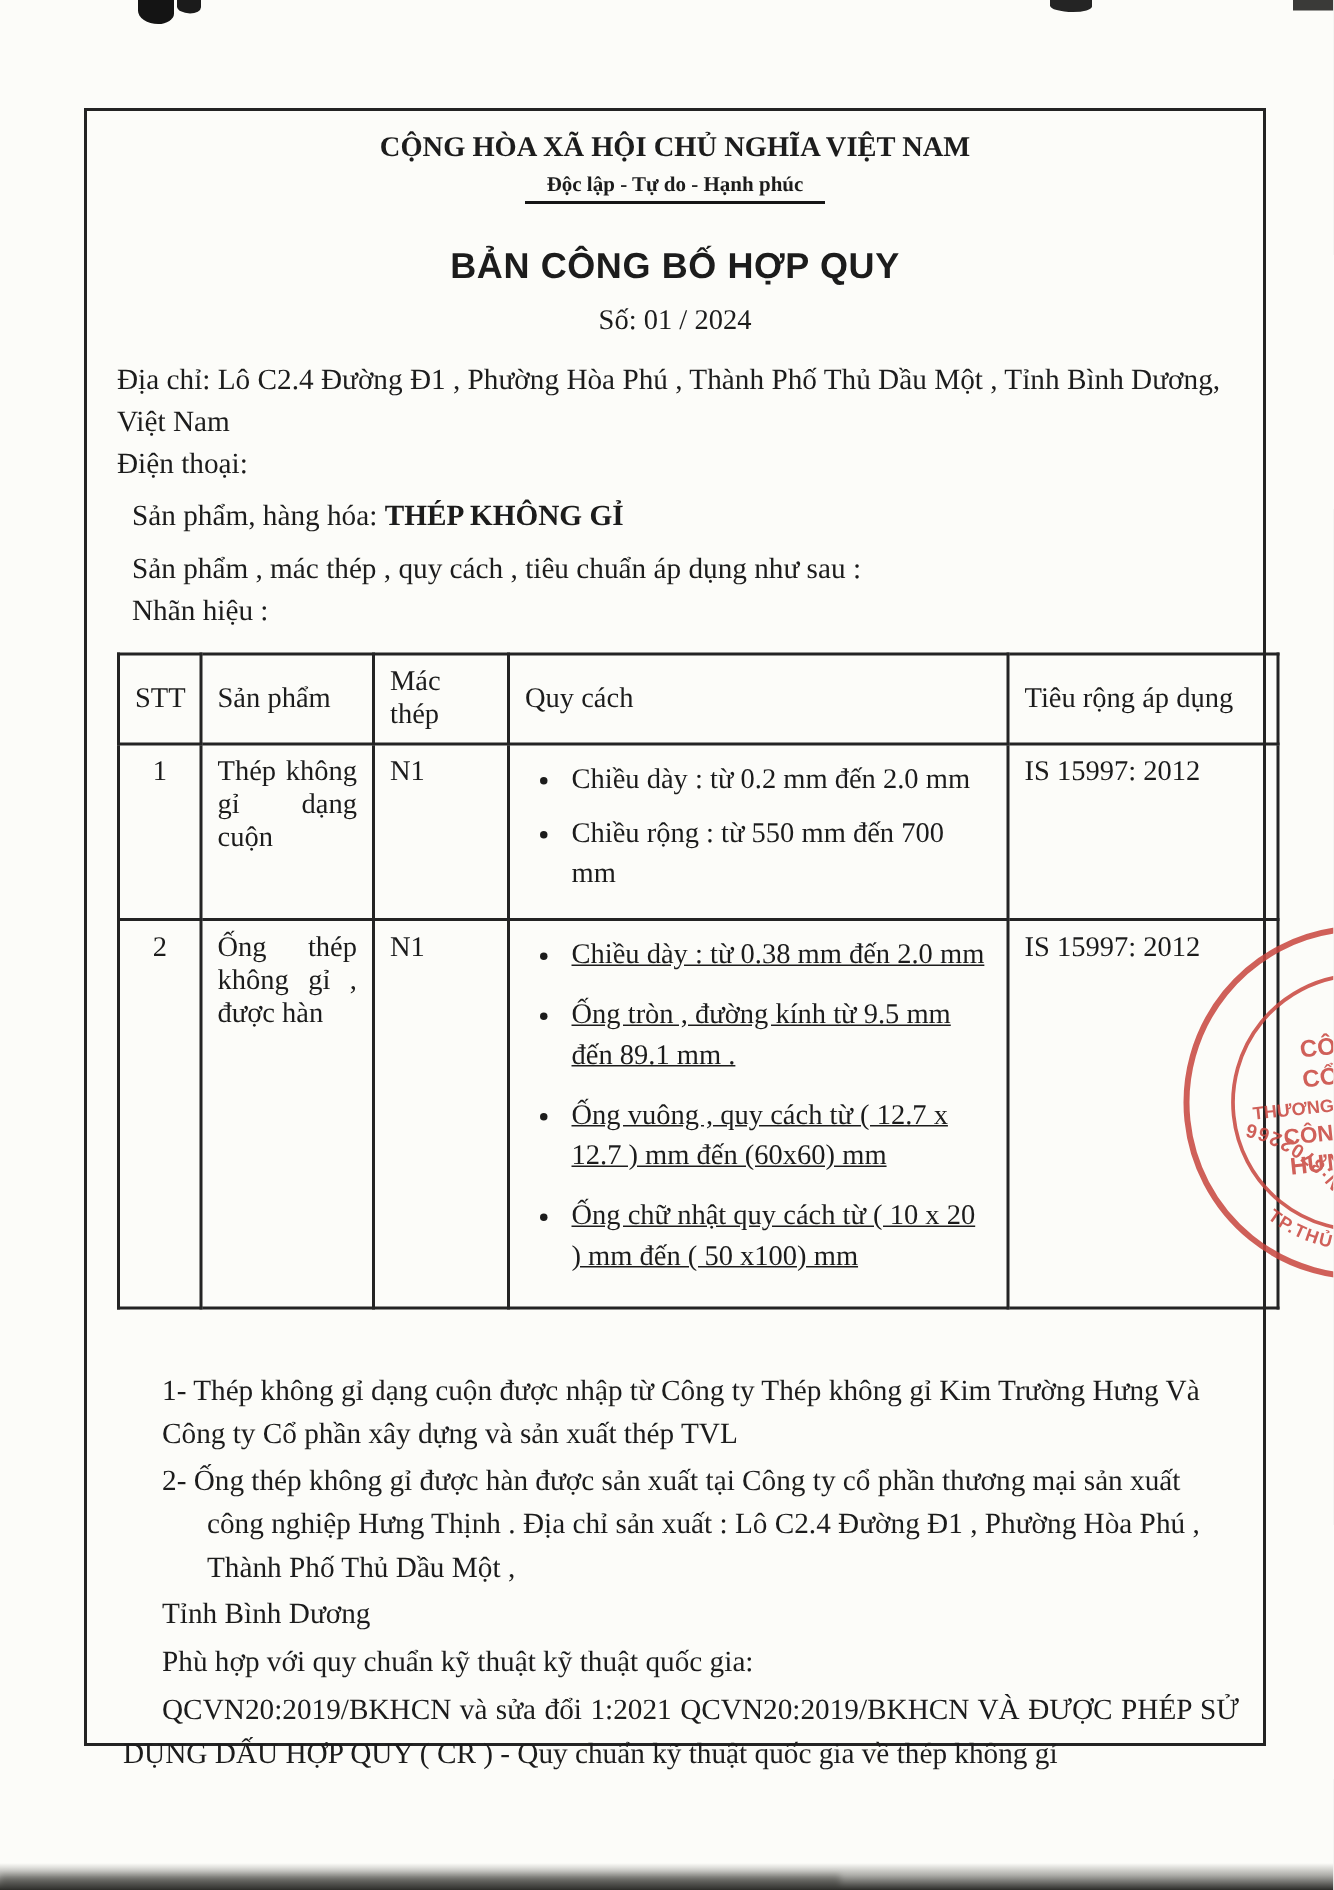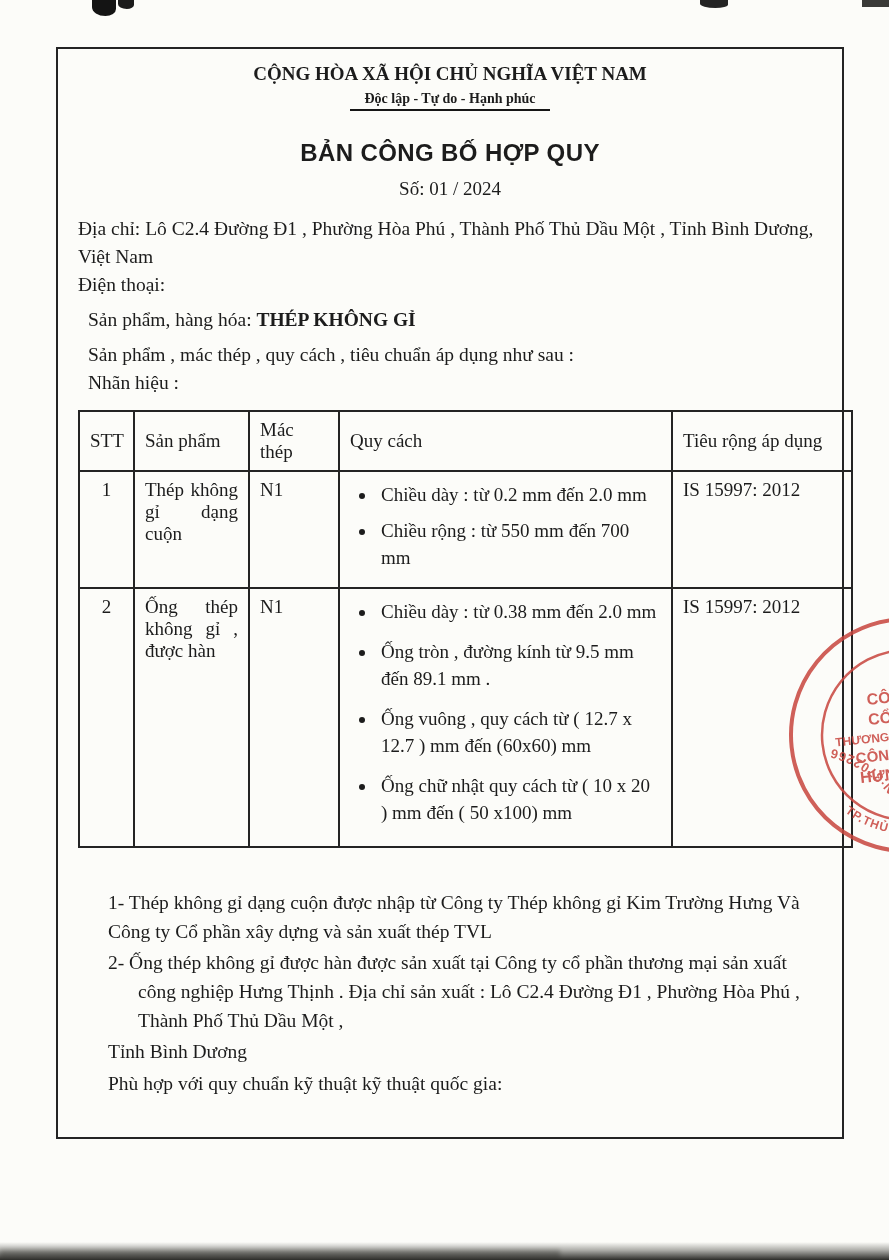--- a/index.html
+++ b/index.html
@@ -26,21 +26,21 @@
     background: linear-gradient(to bottom, rgba(110,110,105,0) 0%, rgba(95,95,90,0.5) 45%, #2c2c29 100%);
   }
   .bottom-smudge {
     left: 0; bottom: 0; width: 560px; height: 10px;
     background: rgba(60,60,56,0.45); filter: blur(2px);
   }
 
   
   .doc-border {
     position: absolute;
-    left: 56px; top: 47px;
+    left: 56px; top: 72px;
     width: 788px; height: 1092px;
     border: 2px solid #242424;
     box-sizing: border-box;
     padding: 0 12px;
   }
 
   .nat-header { text-align: center; margin-top: 13px; font-weight: bold; font-size: 19px; line-height: 24px; }
   .motto-wrap { text-align: center; margin-top: 3px; }
   .motto {
     display: inline-block;
@@ -85,21 +85,21 @@
   col.c-mt  { width: 90px; }
   col.c-qc  { width: 333px; }
   col.c-tc  { width: 180px; }
   .th-stt, .td-stt { text-align: center; }
   .td-sp { text-align: justify; }
   .td-mt { padding-left: 16px; }
   tr.r1 { height: 97px; }
   tr.r2 { height: 238px; }
   .td-qc ul { list-style: disc; margin: 2px 0 0 0; padding-left: 27px; }
   .td-qc li { line-height: 27px; margin-bottom: 9px; padding-left: 4px; }
-  tr.r2 .td-qc li { margin-bottom: 13px; }
+  tr.r2 .td-qc li { margin-bottom: 13px; text-decoration: underline; }
 
   
   .notes { margin: 40px 4px 0 12px; font-size: 19.5px; line-height: 29px; }
   .notes p { margin: 0; }
   .note1 { padding-left: 26px; }
   .note2 { padding-left: 56px; text-indent: -30px; margin-top: 2px !important; }
   .province { padding-left: 26px; margin-top: 2px !important; }
   .conformity { padding-left: 26px; margin-top: 3px !important; }
   .regulation { margin-top: 3px !important; text-align: justify; text-indent: 26px; }
 
@@ -187,20 +187,21 @@
           <td class="td-tc">IS 15997: 2012</td>
         </tr>
       </tbody>
     </table>
 
     <div class="notes">
       <p class="note1">1- Thép không gỉ dạng cuộn được nhập từ Công ty Thép không gỉ Kim Trường Hưng Và Công ty Cổ phần xây dựng và sản xuất thép TVL</p>
       <p class="note2">2- Ống thép không gỉ được hàn được sản xuất tại Công ty cổ phần thương mại sản xuất công nghiệp Hưng Thịnh . Địa chỉ sản xuất : Lô C2.4 Đường Đ1 , Phường Hòa Phú , Thành Phố Thủ Dầu Một ,</p>
       <p class="province">Tỉnh Bình Dương</p>
       <p class="conformity">Phù hợp với quy chuẩn kỹ thuật kỹ thuật quốc gia:</p>
+      <p class="regulation">QCVN20:2019/BKHCN và sửa đổi 1:2021 QCVN20:2019/BKHCN VÀ ĐƯỢC PHÉP SỬ DỤNG DẤU HỢP QUY ( CR ) - Quy chuẩn kỹ thuật quốc gia về thép không gỉ</p>
     </div>
 
   </div>
 
   <div class="stamp">
     <svg width="270" height="270" viewBox="0 0 270 270">
       <g fill="none" stroke="#c8453e">
         <circle cx="135" cy="135" r="116" stroke-width="4"></circle>
         <circle cx="135" cy="135" r="85" stroke-width="2.5"></circle>
       </g>

